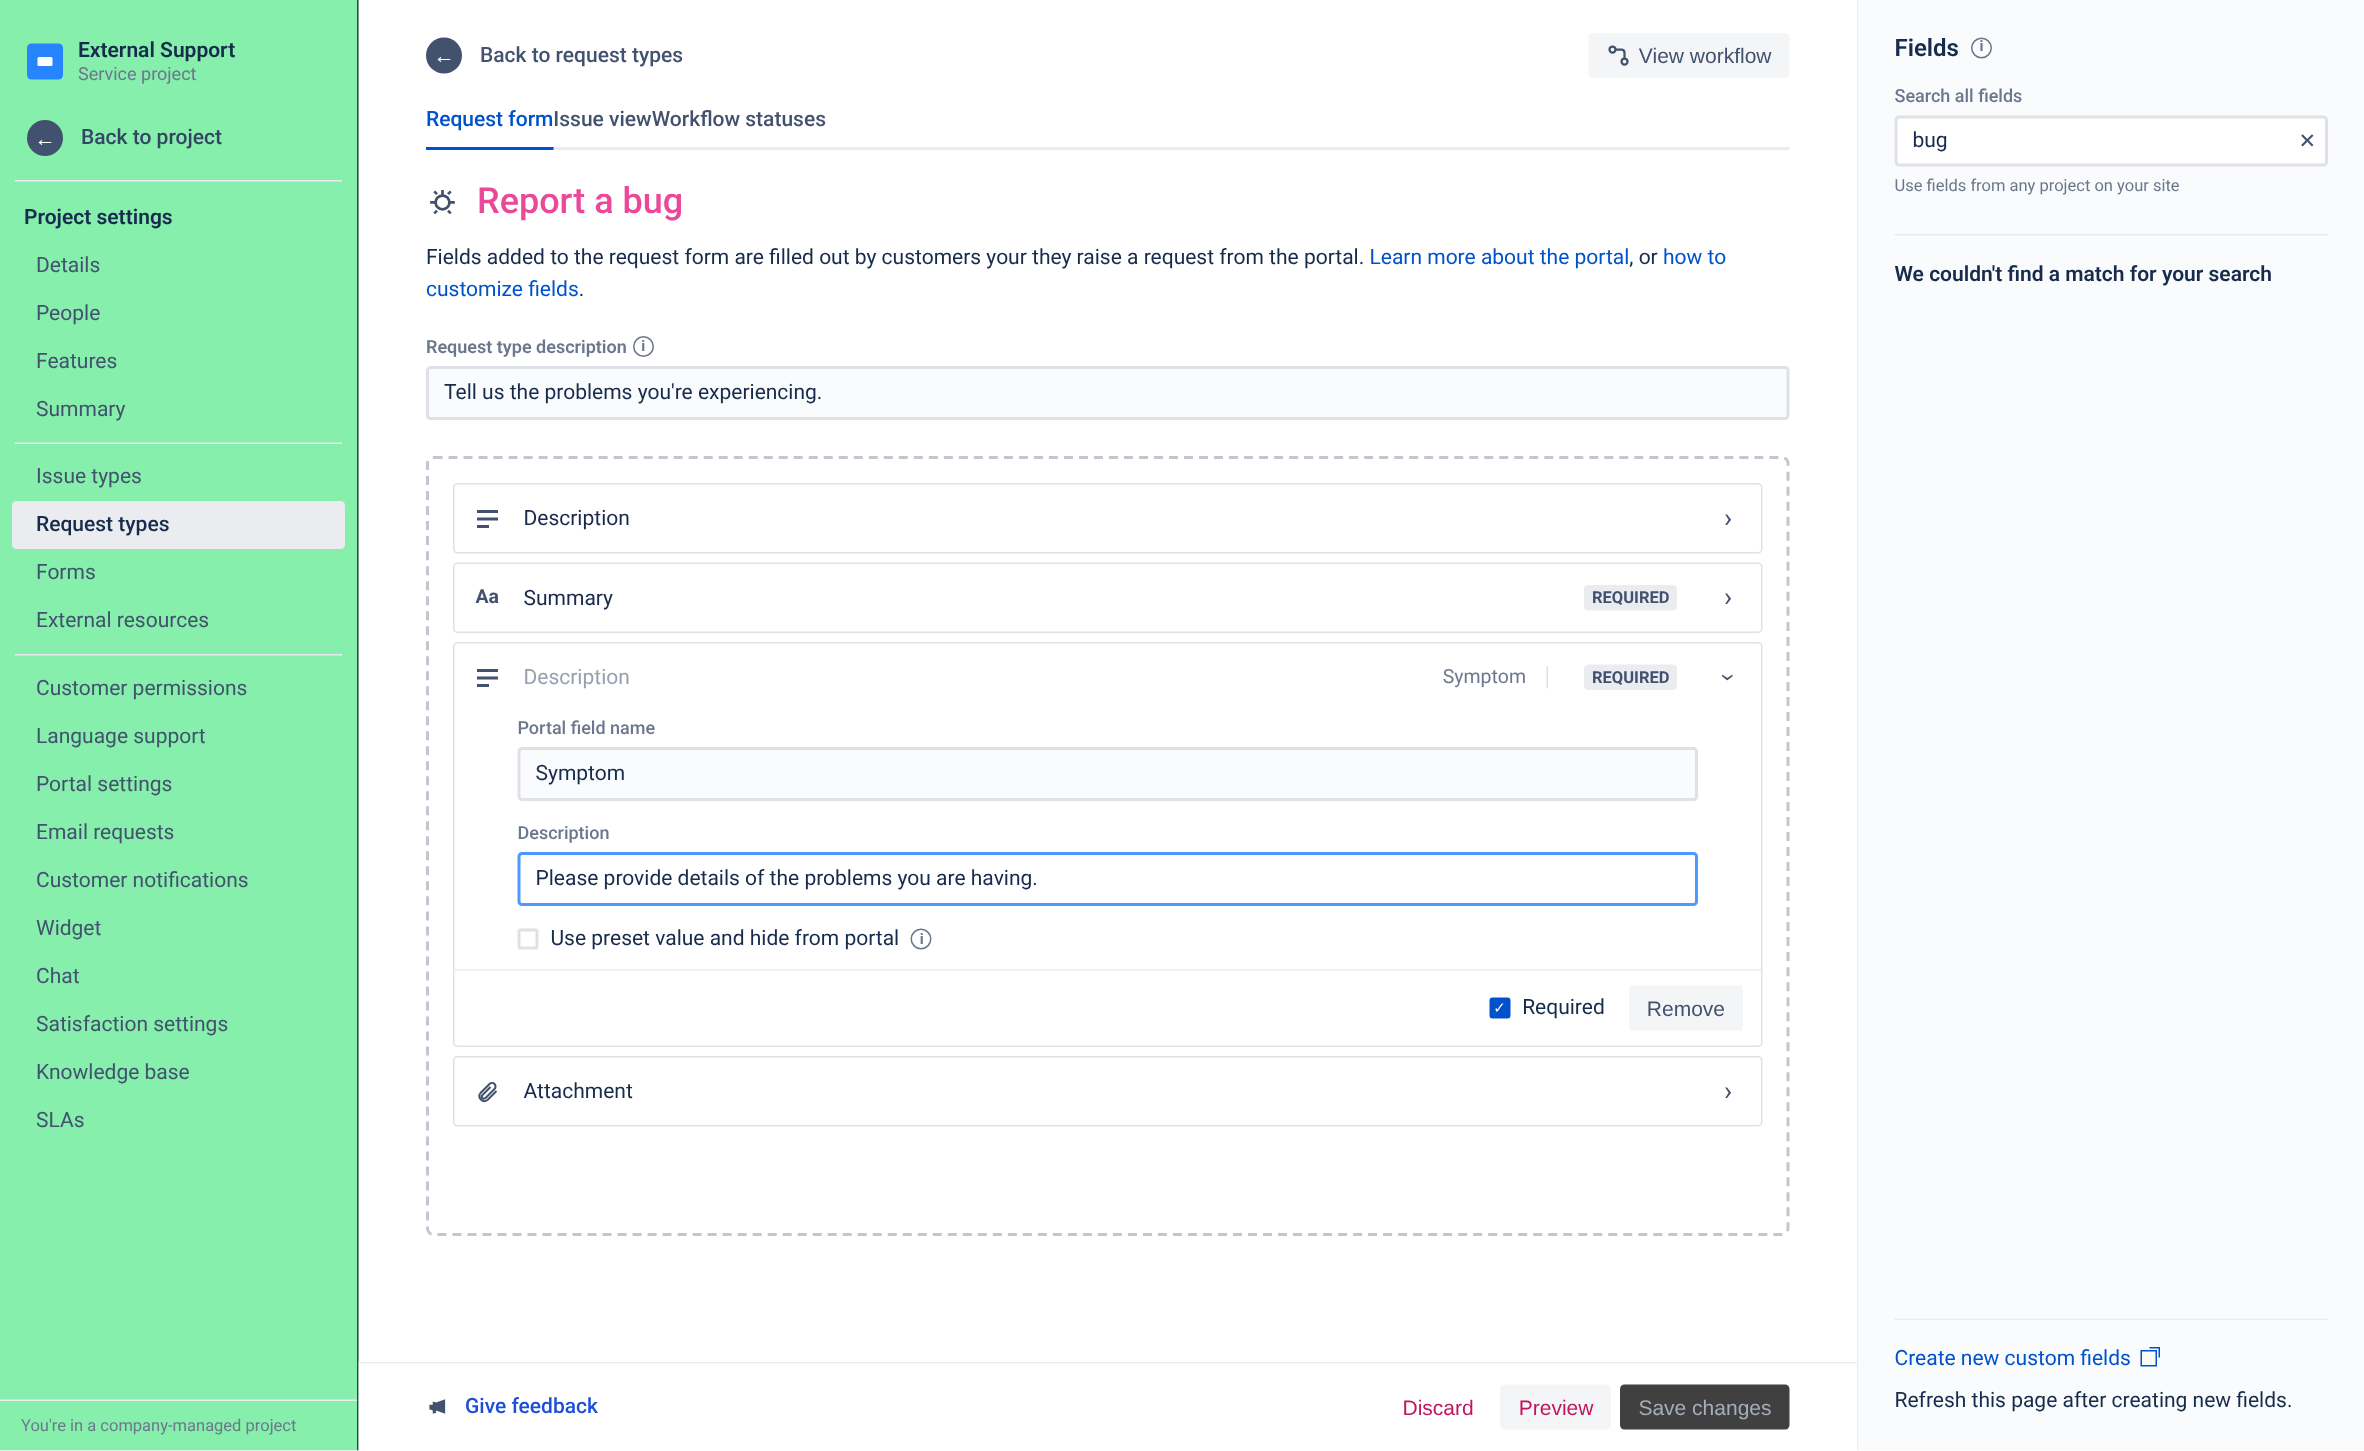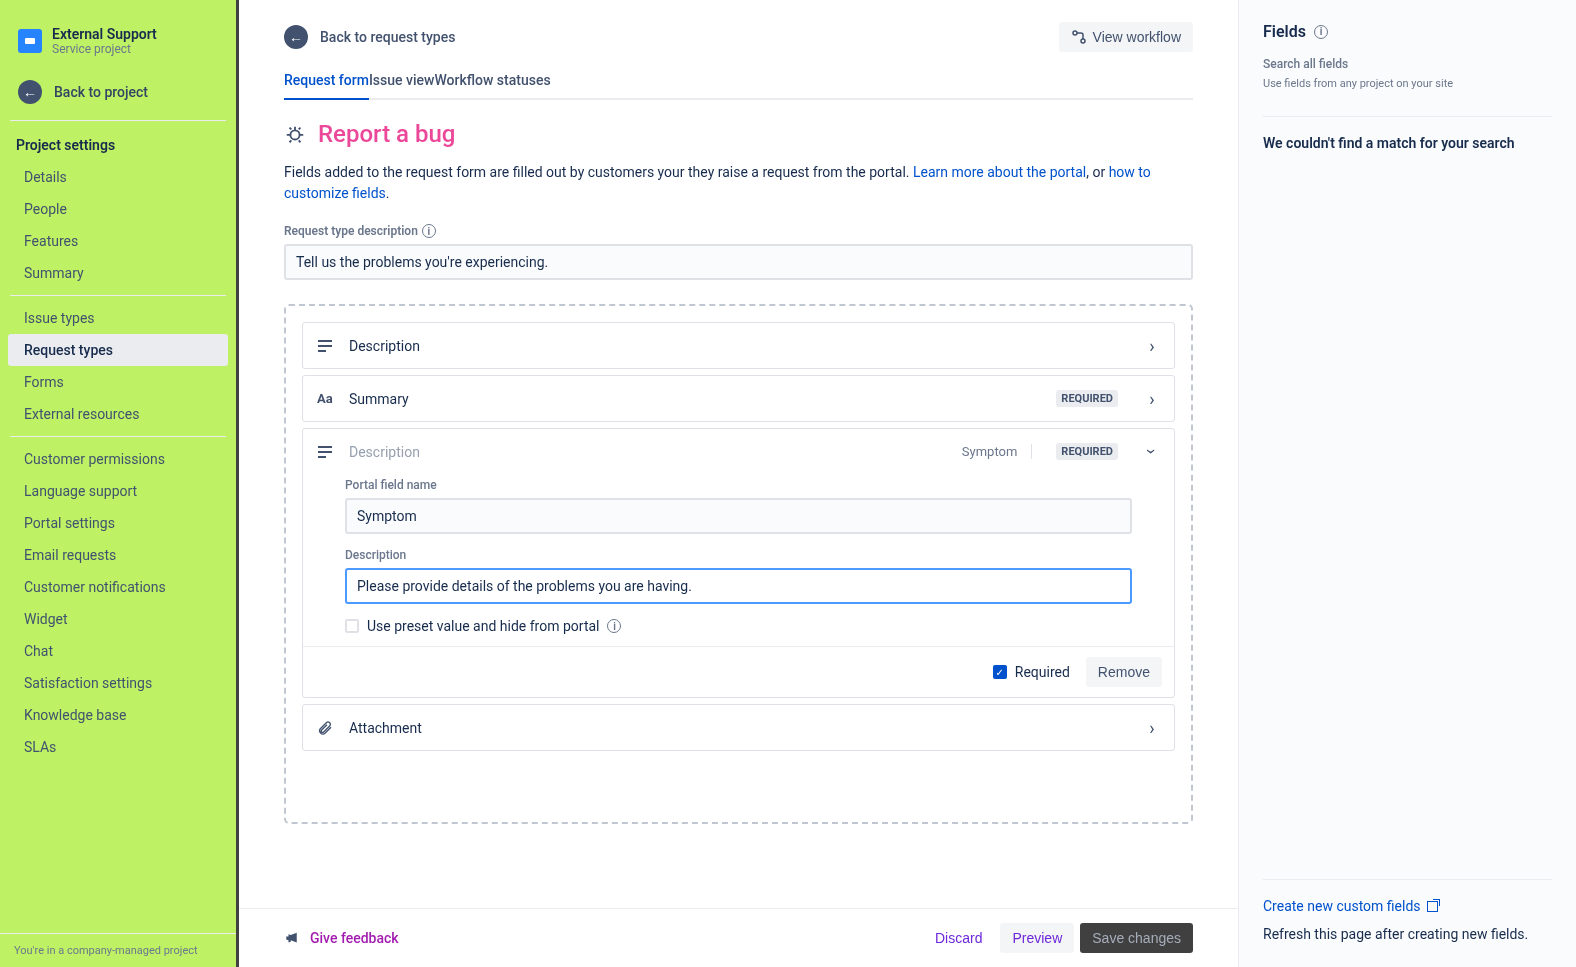--- a/index.html
+++ b/index.html
@@ -11,22 +11,22 @@
     display: flex;
     height: 967px;
     width: 1576px;
     overflow: hidden;
   }
   a { color: #0052CC; text-decoration: none; }
 
   
   .sidebar {
     width: 239px;
-    background: #bef264;
-    border-right: 3px solid #404040;
+    background: #86efac;
+    border-right: 1px solid #404040;
     display: flex;
     flex-direction: column;
     padding-top: 20px;
     overflow-y: auto;
     flex-shrink: 0;
     justify-content: flex-end;
   }
   .project-header {
     display: flex;
     align-items: center;
@@ -255,30 +255,30 @@
   .bottom-bar {
     border-top: 1px solid #EBECF0;
     padding: 14px 45px;
     display: flex;
     align-items: center;
     justify-content: space-between;
     background: #fff;
   }
   .bottom-bar .left {
     display: flex; align-items: center; gap: 8px;
-    color: #a21caf;
+    color: #1d4ed8;
     font-weight: 500;
     cursor: pointer;
   }
   .bottom-bar .right { display: flex; gap: 6px; }
   .btn-ghost {
     background: transparent;
     border: none;
     padding: 7px 12px;
-    color: #6d28d9;
+    color: #be185d;
     font-weight: 500;
     cursor: pointer;
     border-radius: 3px;
     font-size: 14px;
   }
   .btn-default { background: #F4F5F7; }
   .btn-disabled { background: #404040; color: #A5ADBA; cursor: not-allowed; }
 
   
   .right-panel {
@@ -522,20 +522,24 @@
     </div>
   </div>
 </div>
 
 <div class="right-panel">
   <h2>
     <span>Fields</span>
     <span class="info-circle">i</span>
   </h2>
   <div class="label" style="font-weight:500;">Search all fields</div>
+  <div class="search-wrap">
+    <input type="text" value="bug" style="">
+    <span class="clear">✕</span>
+  </div>
   <div class="hint">Use fields from any project on your site</div>
   <div class="rp-divider"></div>
 
   <div class="no-match">We couldn't find a match for your search</div>
 
   <div class="spacer-flex"></div>
   <div class="rp-divider"></div>
   <p style="margin-bottom:10px;">
     <a href="#">
       <span>Create new custom fields</span> <span class="ext-icon"></span>

